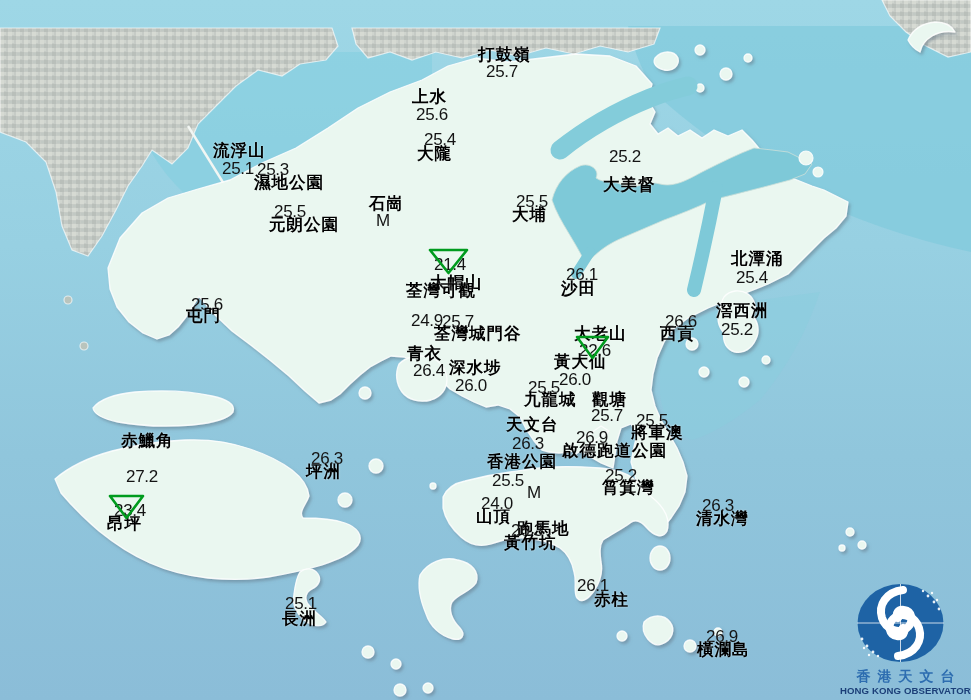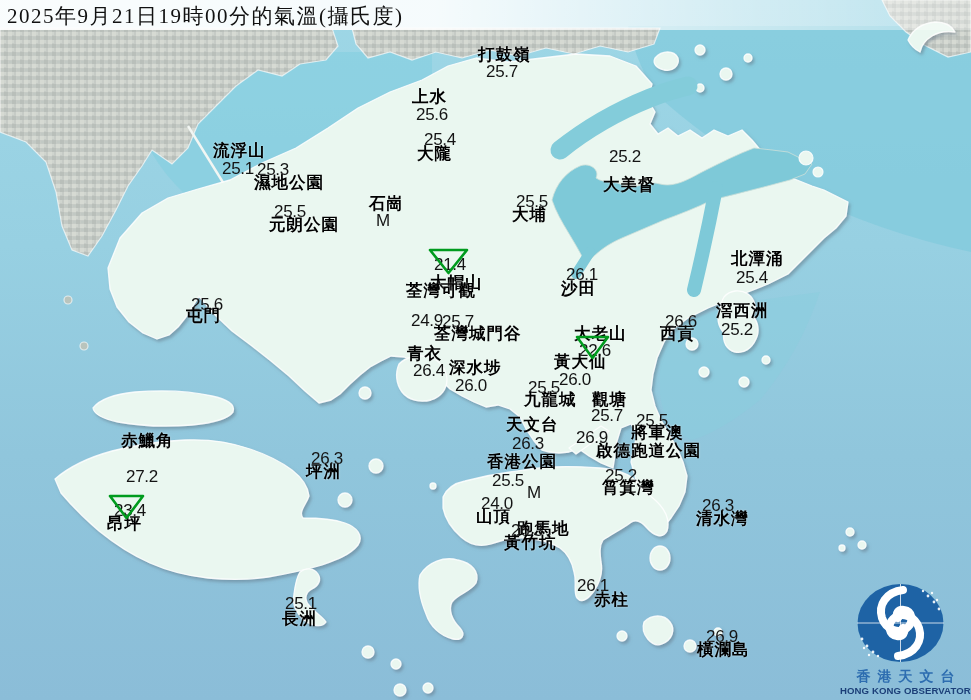--- a/index.html
+++ b/index.html
@@ -147,23 +147,20 @@
              C760,188 744,192 712,200 C696,208 680,214 664,220 C650,226 636,232 622,238
              C610,243 600,250 592,258 L585,262 C580,252 574,242 568,232 C562,222 556,212 552,200 Z" fill="#7ec9d8" stroke="rgba(205,224,218,0.8)" stroke-width="1"></path>
     <path d="M560,150 Q600,118 650,98 Q670,90 688,86" fill="none" stroke="#83ccda" stroke-width="19" stroke-linecap="round"></path>
     <path d="M590,252 L576,274" fill="none" stroke="#7ec9d8" stroke-width="10" stroke-linecap="round"></path>
     <path d="M716,188 Q706,240 694,290" fill="none" stroke="#7ec9d8" stroke-width="14" stroke-linecap="round"></path>
     <circle cx="806" cy="158" r="7" fill="#eaf7f0" stroke="rgba(255,255,255,0.85)" stroke-width="1.2"></circle>
     <circle cx="818" cy="172" r="5" fill="#eaf7f0" stroke="rgba(255,255,255,0.85)" stroke-width="1.2"></circle>
   </g>
 </svg>
 
-<div id="titlebar">
-  <span id="title-text">2025年9月21日19時00分的氣溫(攝氏度)</span>
-</div>
 
 <div id="labels">
       <div class="station-value" style="left: 486px; top: 63px;">25.7</div>
       <div class="station-name" style="left: 478px; top: 47px;">打鼓嶺</div>
       <div class="station-value" style="left: 416px; top: 106px;">25.6</div>
       <div class="station-name" style="left: 412px; top: 89px;">上水</div>
       <div class="station-value" style="left: 424px; top: 131px;">25.4</div>
       <div class="station-name" style="left: 417px; top: 146px;">大隴</div>
       <div class="station-value" style="left: 222px; top: 160px;">25.1</div>
       <div class="station-name" style="left: 213px; top: 143px;">流浮山</div>
@@ -203,21 +200,21 @@
       <div class="station-name" style="left: 449px; top: 360px;">深水埗</div>
       <div class="station-value" style="left: 528px; top: 379px;">25.5</div>
       <div class="station-name" style="left: 524px; top: 392px;">九龍城</div>
       <div class="station-value" style="left: 591px; top: 407px;">25.7</div>
       <div class="station-name" style="left: 592px; top: 392px;">觀塘</div>
       <div class="station-value" style="left: 512px; top: 435px;">26.3</div>
       <div class="station-name" style="left: 506px; top: 417px;">天文台</div>
       <div class="station-value" style="left: 636px; top: 412px;">25.5</div>
       <div class="station-name" style="left: 631px; top: 425px;">將軍澳</div>
       <div class="station-value" style="left: 576px; top: 429px;">26.9</div>
-      <div class="station-name" style="left: 596px; top: 443px;">啟德跑道公園</div>
+      <div class="station-name" style="left: 562px; top: 443px;">啟德跑道公園</div>
       <div class="station-value" style="left: 492px; top: 472px;">25.5</div>
       <div class="station-name" style="left: 487px; top: 454px;">香港公園</div>
       <div class="station-value" style="left: 605px; top: 467px;">25.2</div>
       <div class="station-name" style="left: 602px; top: 480px; text-align: right;">筲箕灣</div>
       <div class="station-value" style="left: 527px; top: 484px;">M</div>
       <div class="station-name" style="left: 517px; top: 521px;">跑馬地</div>
       <div class="station-value" style="left: 481px; top: 495px;">24.0</div>
       <div class="station-name" style="left: 476px; top: 509px;">山頂</div>
       <div class="station-value" style="left: 702px; top: 497px;">26.3</div>
       <div class="station-name" style="left: 696px; top: 511px;">清水灣</div>

